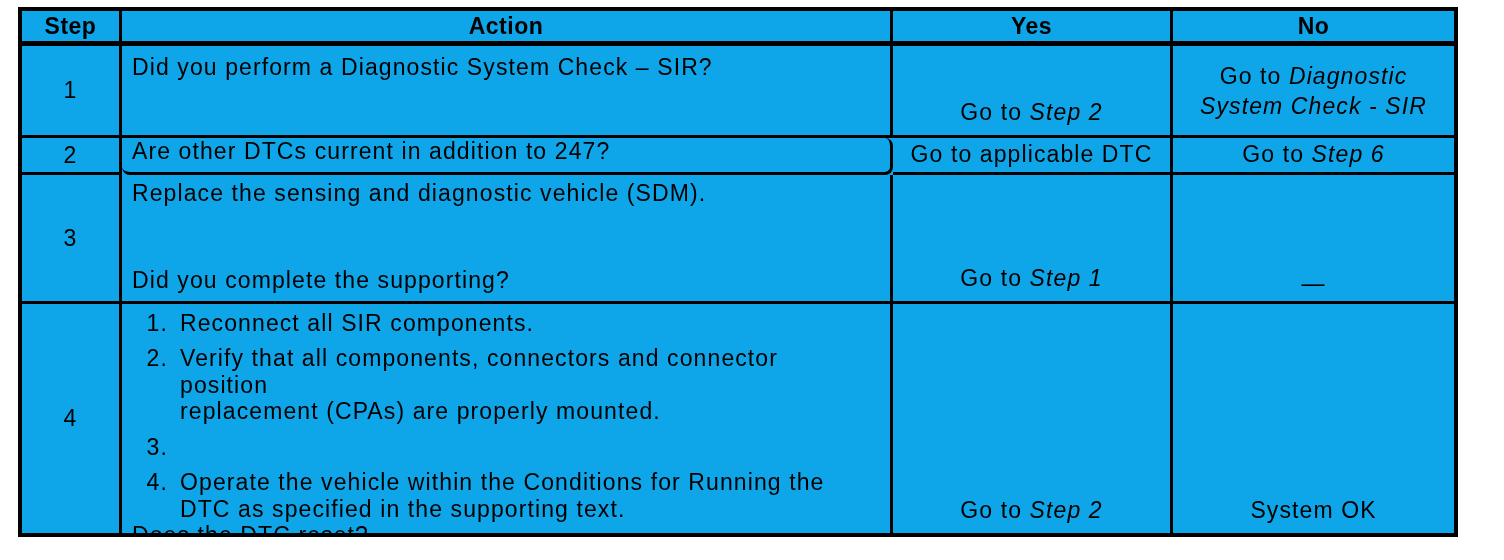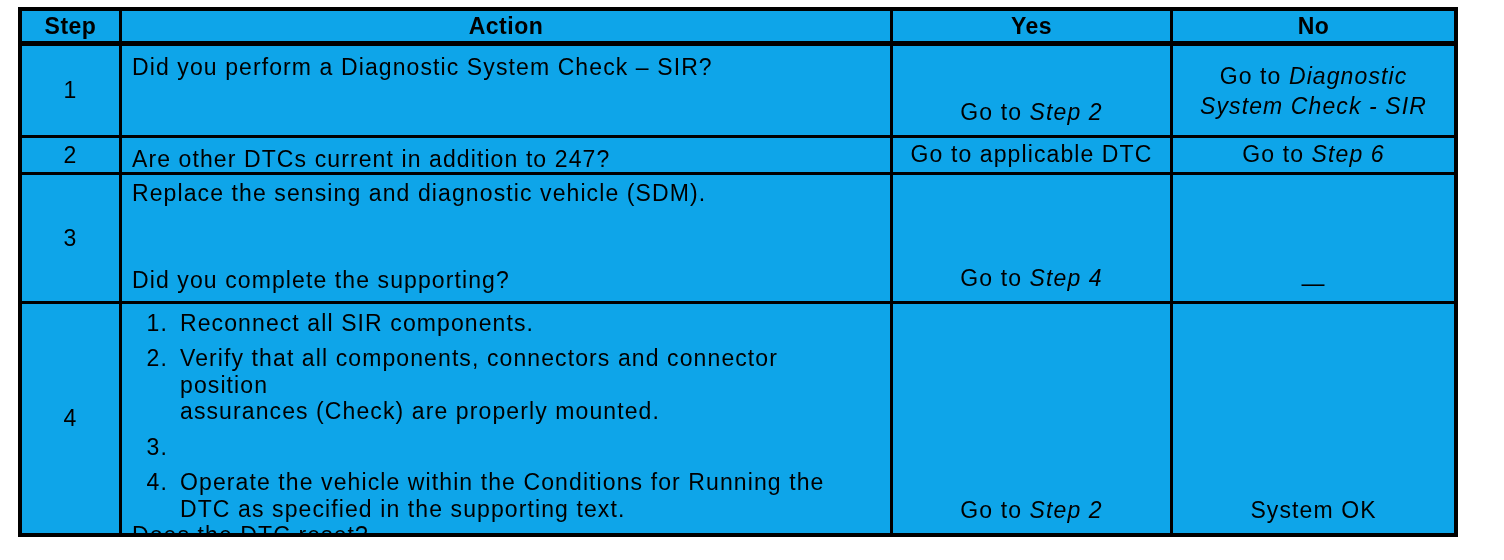--- a/index.html
+++ b/index.html
@@ -47,21 +47,21 @@
     align-items: center;
     justify-content: center;
   }
   .cell.action {
     padding: 5px 8px 8px 10px;
     display: flex;
     flex-direction: column;
   }
   .cell.action .question { margin-top: auto; }
   .cell.action .question.only { margin-top: 3px; }
-  .cell.action.vcenter { justify-content: flex-start; }
+  .cell.action.vcenter { justify-content: flex-end; border-radius: 8px; }
   .list {
     display: flex;
     flex-direction: column;
     gap: 9px;
     padding-top: 1px;
     padding-left: 2px;
   }
   .li { display: flex; }
   .li .num {
     width: 34px;
@@ -122,37 +122,37 @@
   <div class="cell result vcenter lastcol">
     <div class="resline"><span>Go to </span><span class="it">Step 6</span></div>
   </div>
 
   <div class="cell step">3</div>
   <div class="cell action">
     <div class="instruction">Replace the sensing and diagnostic vehicle (SDM).</div>
     <div class="question">Did you complete the supporting?</div>
   </div>
   <div class="cell result">
-    <div class="resline"><span>Go to </span><span class="it">Step 4</span></div>
+    <div class="resline"><span>Go to </span><span class="it">Step 1</span></div>
   </div>
   <div class="cell result vcenter lastcol">
     <div class="resline">—</div>
   </div>
 
   <div class="cell step lastrow">4</div>
   <div class="cell action lastrow">
     <div class="list">
       <div class="li">
         <span class="num">1.</span>
         <span class="li-text">Reconnect all SIR components.</span>
       </div>
       <div class="li">
         <span class="num">2.</span>
         <span class="li-text">Verify that all components, connectors and connector position
-assurances (Check) are properly mounted.</span>
+replacement (CPAs) are properly mounted.</span>
       </div>
       <div class="li">
         <span class="num">3.</span>
       </div>
       <div class="li">
         <span class="num">4.</span>
         <span class="li-text">Operate the vehicle within the Conditions for Running the
 DTC as specified in the supporting text.</span>
       </div>
     </div>

